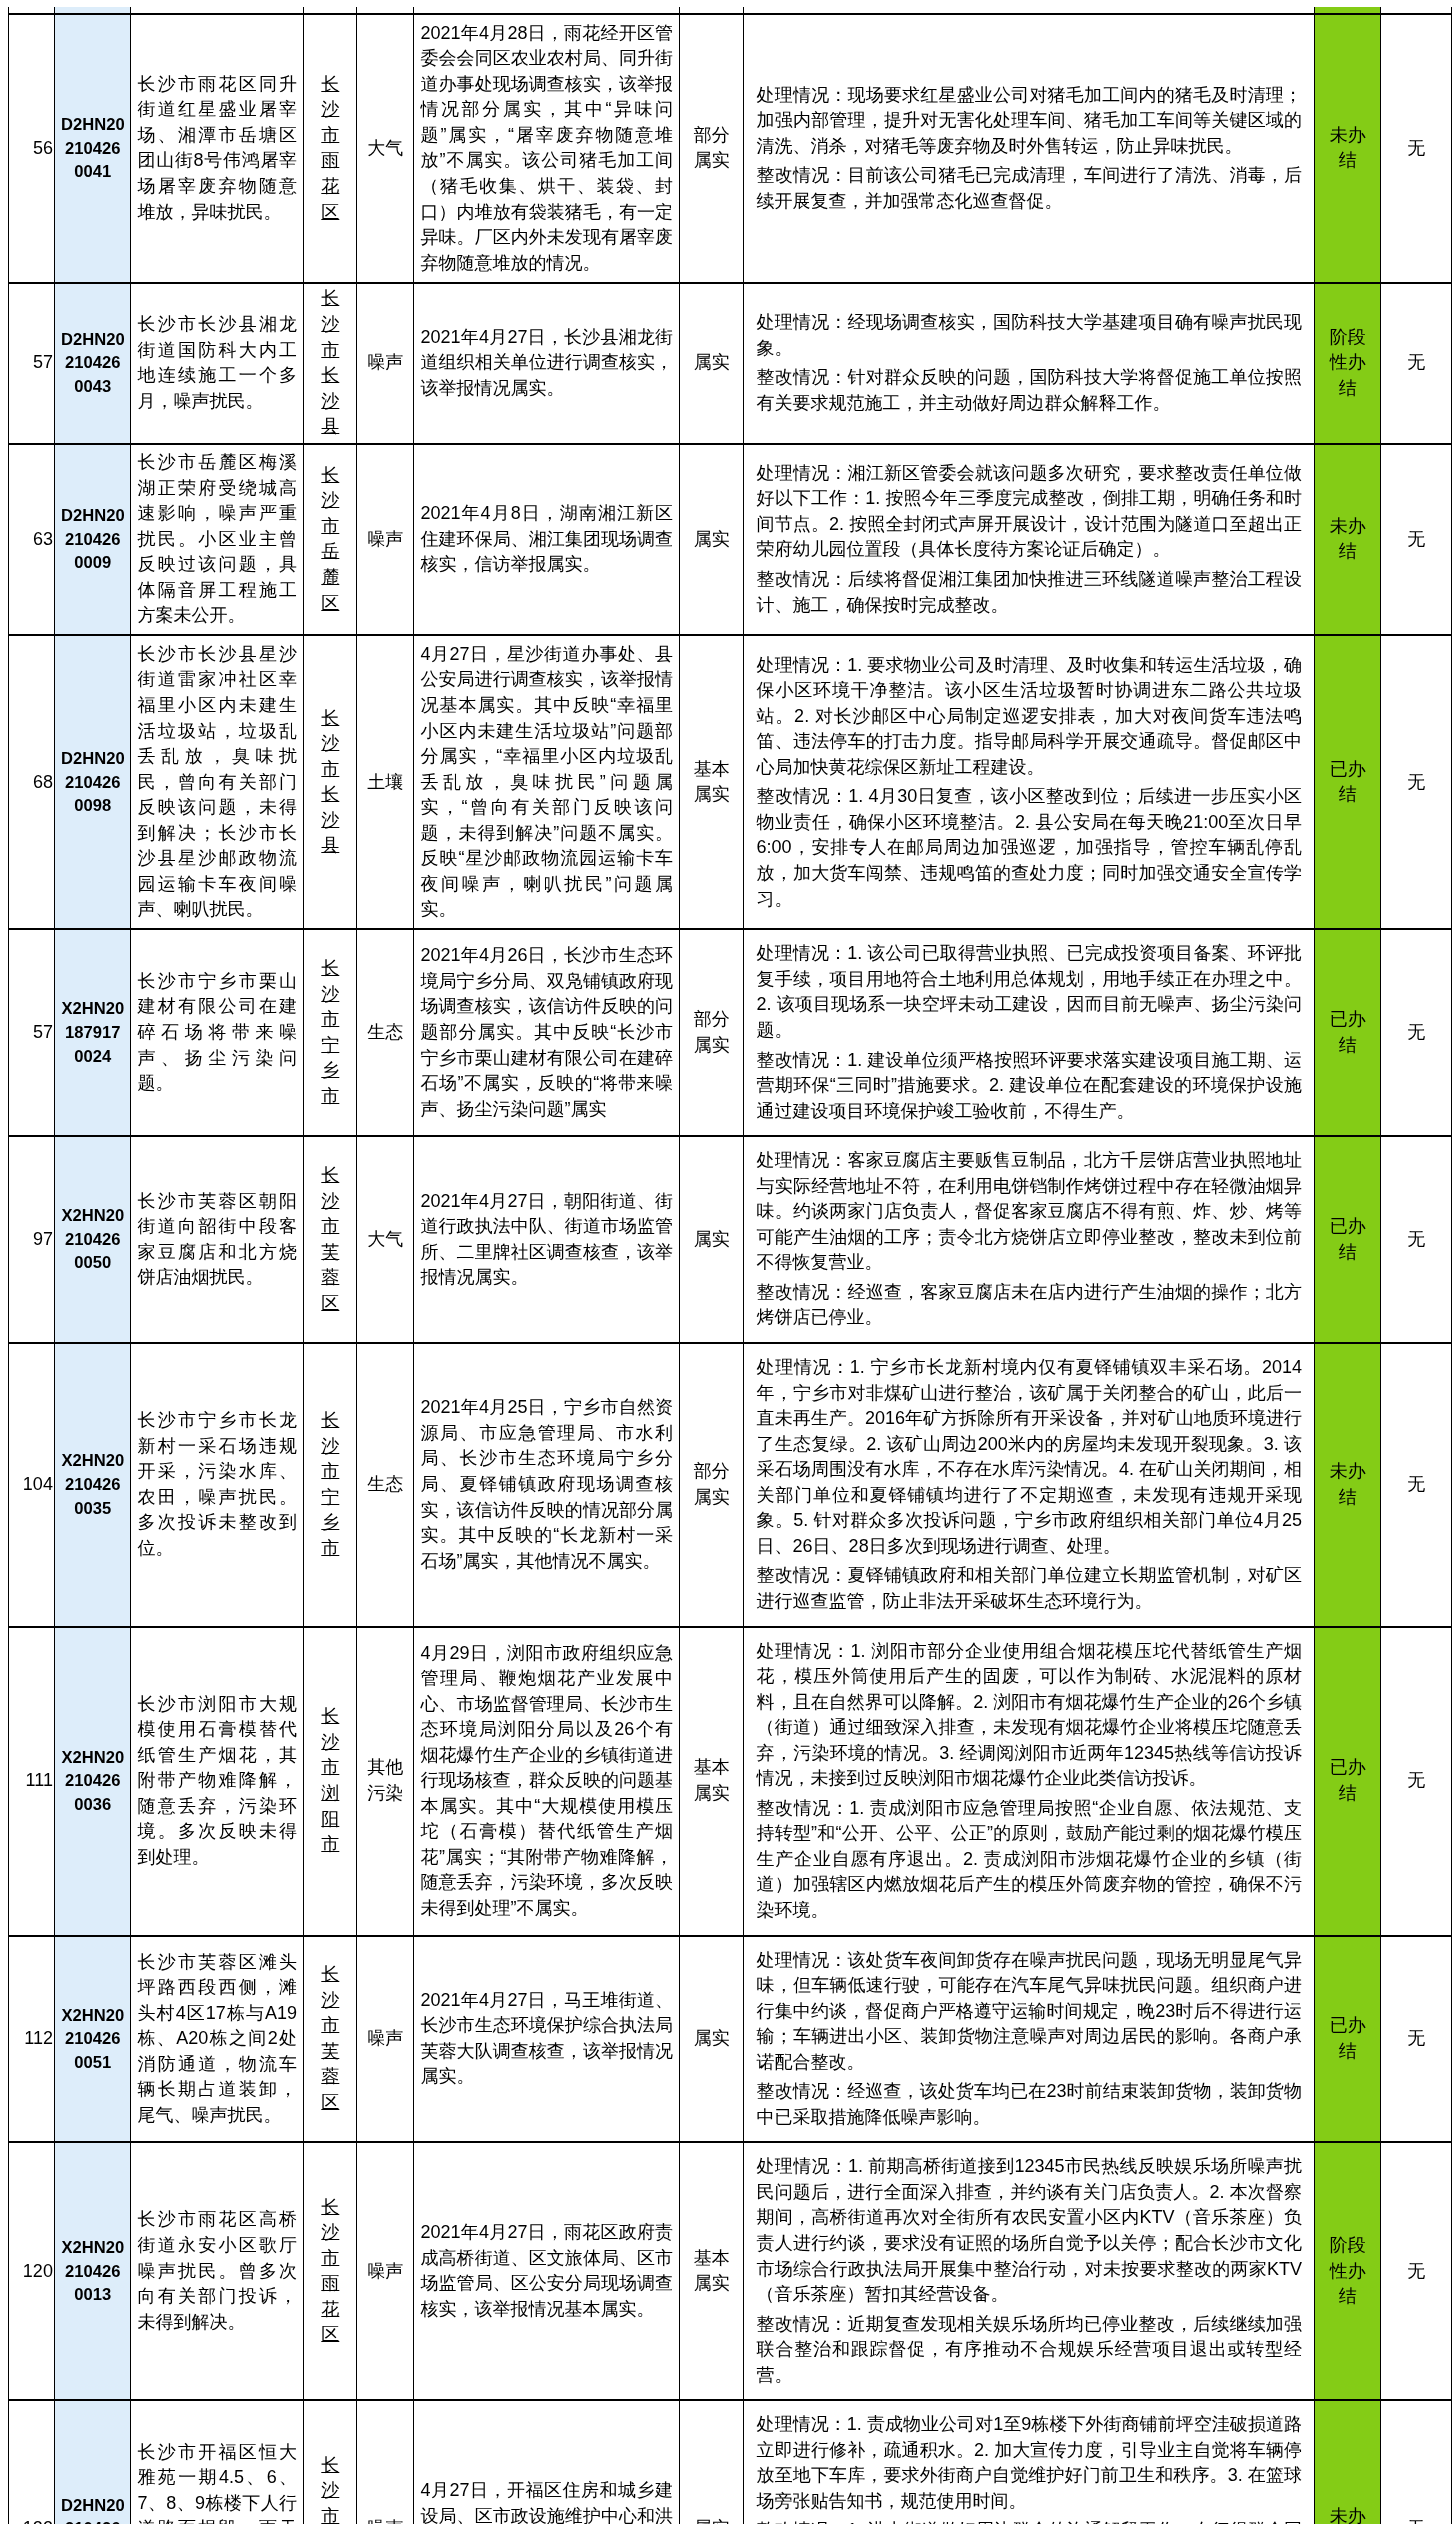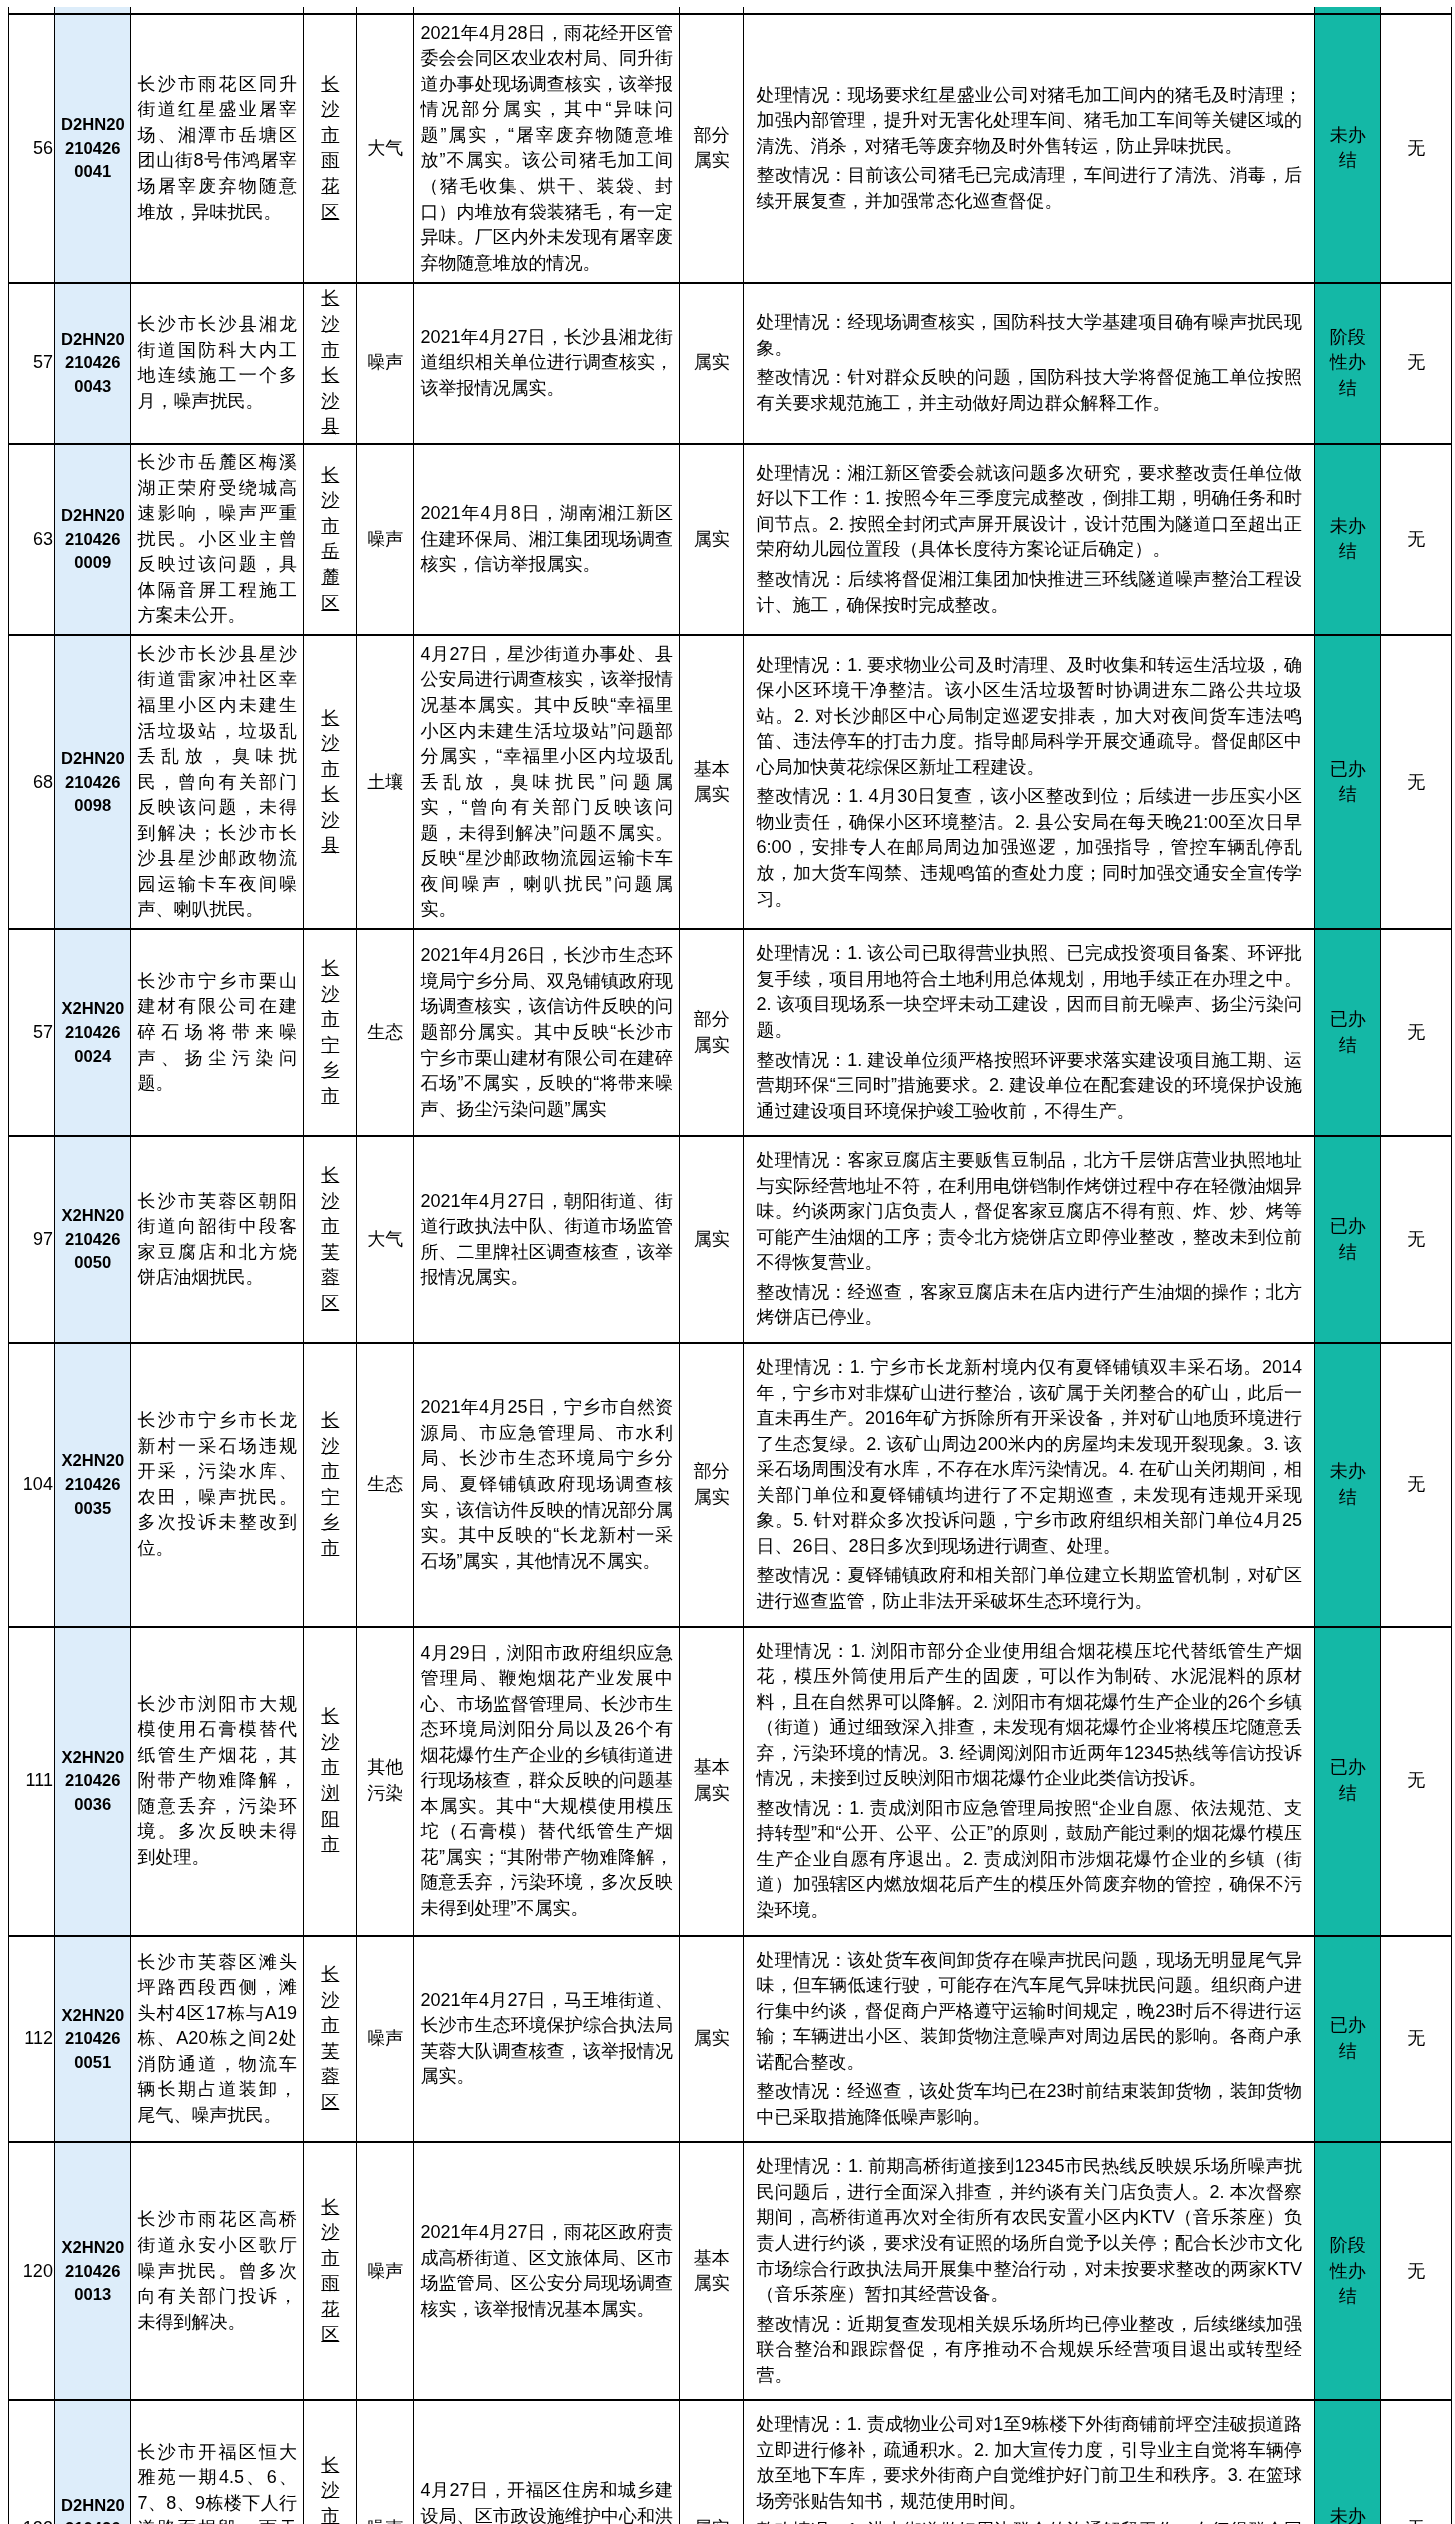--- a/index.html
+++ b/index.html
@@ -28,21 +28,21 @@
     overflow-wrap: break-word;
   }
   
   tr.stub td { border-top: none; height: 6.2px; padding: 0; }
   td.c-no      { text-align: right; padding: 2.8px 1.4px; }
   td.c-case    { text-align: center; padding: 2.8px 4.1px; font-size: 16.6px; background: #ddedfa; font-weight: bold; }
   td.c-complaint, td.c-invest { text-align: justify; padding: 5.5px 6.2px; }
   td.c-city, td.c-type, td.c-verdict { text-align: center; padding: 2.8px 9.7px; }
   td.c-city { padding: 2.8px 9px; text-decoration: underline; }
   td.c-process { text-align: justify; padding: 7px 8.3px; }
-  td.c-status  { text-align: center; padding: 2.8px 8.3px; background: #14b8a6; }
+  td.c-status  { text-align: center; padding: 2.8px 8.3px; background: #84cc16; }
   td.c-remark  { text-align: center; padding: 2.8px 7px; }
   .para { margin: 4px; }
 </style>
 </head>
 <body>
 
 <div class="page">
   <table class="report">
     <colgroup>
       <col style="width:46px">
@@ -124,21 +124,21 @@
     <td class="c-verdict">基本属实</td>
     <td class="c-process">
       <p class="para">处理情况：1. 要求物业公司及时清理、及时收集和转运生活垃圾，确保小区环境干净整洁。该小区生活垃圾暂时协调进东二路公共垃圾站。2. 对长沙邮区中心局制定巡逻安排表，加大对夜间货车违法鸣笛、违法停车的打击力度。指导邮局科学开展交通疏导。督促邮区中心局加快黄花综保区新址工程建设。</p>
       <p class="para">整改情况：1. 4月30日复查，该小区整改到位；后续进一步压实小区物业责任，确保小区环境整洁。2. 县公安局在每天晚21:00至次日早6:00，安排专人在邮局周边加强巡逻，加强指导，管控车辆乱停乱放，加大货车闯禁、违规鸣笛的查处力度；同时加强交通安全宣传学习。</p>
     </td>
     <td class="c-status">已办结</td>
     <td class="c-remark">无</td>
   </tr>
         <tr>
     <td class="c-no">57</td>
-    <td class="c-case">X2HN20 210426 0024</td>
+    <td class="c-case">X2HN20 187917 0024</td>
     <td class="c-complaint">长沙市宁乡市栗山建材有限公司在建碎石场将带来噪声、扬尘污染问题。</td>
     <td class="c-city">长沙市宁乡市</td>
     <td class="c-type">生态</td>
     <td class="c-invest">2021年4月26日，长沙市生态环境局宁乡分局、双凫铺镇政府现场调查核实，该信访件反映的问题部分属实。其中反映“长沙市宁乡市栗山建材有限公司在建碎石场”不属实，反映的“将带来噪声、扬尘污染问题”属实</td>
     <td class="c-verdict">部分属实</td>
     <td class="c-process">
       <p class="para">处理情况：1. 该公司已取得营业执照、已完成投资项目备案、环评批复手续，项目用地符合土地利用总体规划，用地手续正在办理之中。2. 该项目现场系一块空坪未动工建设，因而目前无噪声、扬尘污染问题。</p>
       <p class="para">整改情况：1. 建设单位须严格按照环评要求落实建设项目施工期、运营期环保“三同时”措施要求。2. 建设单位在配套建设的环境保护设施通过建设项目环境保护竣工验收前，不得生产。</p>
     </td>
     <td class="c-status">已办结</td>

